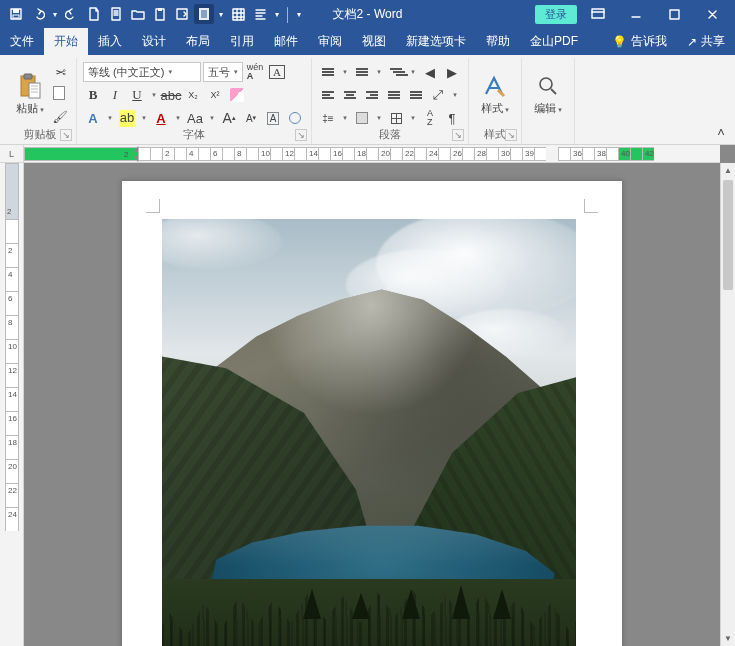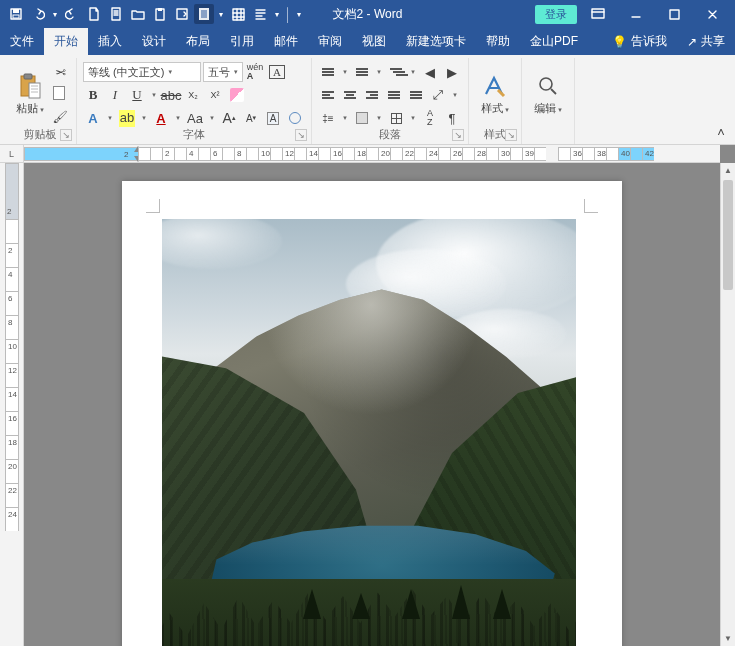--- a/index.html
+++ b/index.html
@@ -66,21 +66,21 @@
 .sortaz{font-size:9px;line-height:1}
 .pilcrow{font-size:13px}
 .shade{width:12px;height:12px;background:#ddd;border:1px solid #888}
 .borders{width:11px;height:11px;border:1px solid #555;background:linear-gradient(#555,#555) center/100% 1px no-repeat,linear-gradient(#555,#555) center/1px 100% no-repeat}
 
 .workspace{position:absolute;top:145px;left:0;right:0;bottom:0;background:#888;display:flex}
 .corner{width:24px;height:18px;background:#f3f3f3;border-right:1px solid #d4d4d4;border-bottom:1px solid #d4d4d4;display:flex;align-items:center;justify-content:center;font-size:9px;color:#666}
 .hruler-wrap{position:absolute;left:24px;right:15px;top:0;height:18px;background:#f3f3f3;border-bottom:1px solid #d4d4d4;overflow:hidden}
 .hruler{position:absolute;left:0;top:2px;height:14px;display:flex}
 .hruler .seg{position:relative;height:14px;background:#fff;border:1px solid #bbb;border-right:none}
-.hruler .seg.dark{background:#7dd3fc}
+.hruler .seg.dark{background:#22c55e}
 .hruler .seg .num{position:absolute;top:1px;left:2px;font-size:8px;color:#555}
 .hruler .marker{position:absolute;top:-1px;width:0;height:0;border-left:4px solid transparent;border-right:4px solid transparent;border-bottom:6px solid #888}
 .hruler .marker.down{top:auto;bottom:-1px;border-bottom:none;border-top:6px solid #888}
 .vruler-wrap{position:absolute;left:0;top:18px;bottom:0;width:24px;background:#f3f3f3;border-right:1px solid #d4d4d4;overflow:hidden}
 .vruler{position:absolute;top:0;left:5px;width:14px}
 .vruler .seg{position:relative;width:14px;background:#fff;border:1px solid #bbb;border-bottom:none}
 .vruler .seg.dark{background:#d0d6dd}
 .vruler .seg .num{position:absolute;left:2px;top:2px;font-size:8px;color:#555}
 .doc-scroll{position:absolute;left:24px;top:18px;right:15px;bottom:0;overflow:hidden;background:#888}
 .page{position:absolute;left:98px;top:18px;width:500px;height:700px;background:#fff;box-shadow:0 0 6px rgba(0,0,0,.25)}

